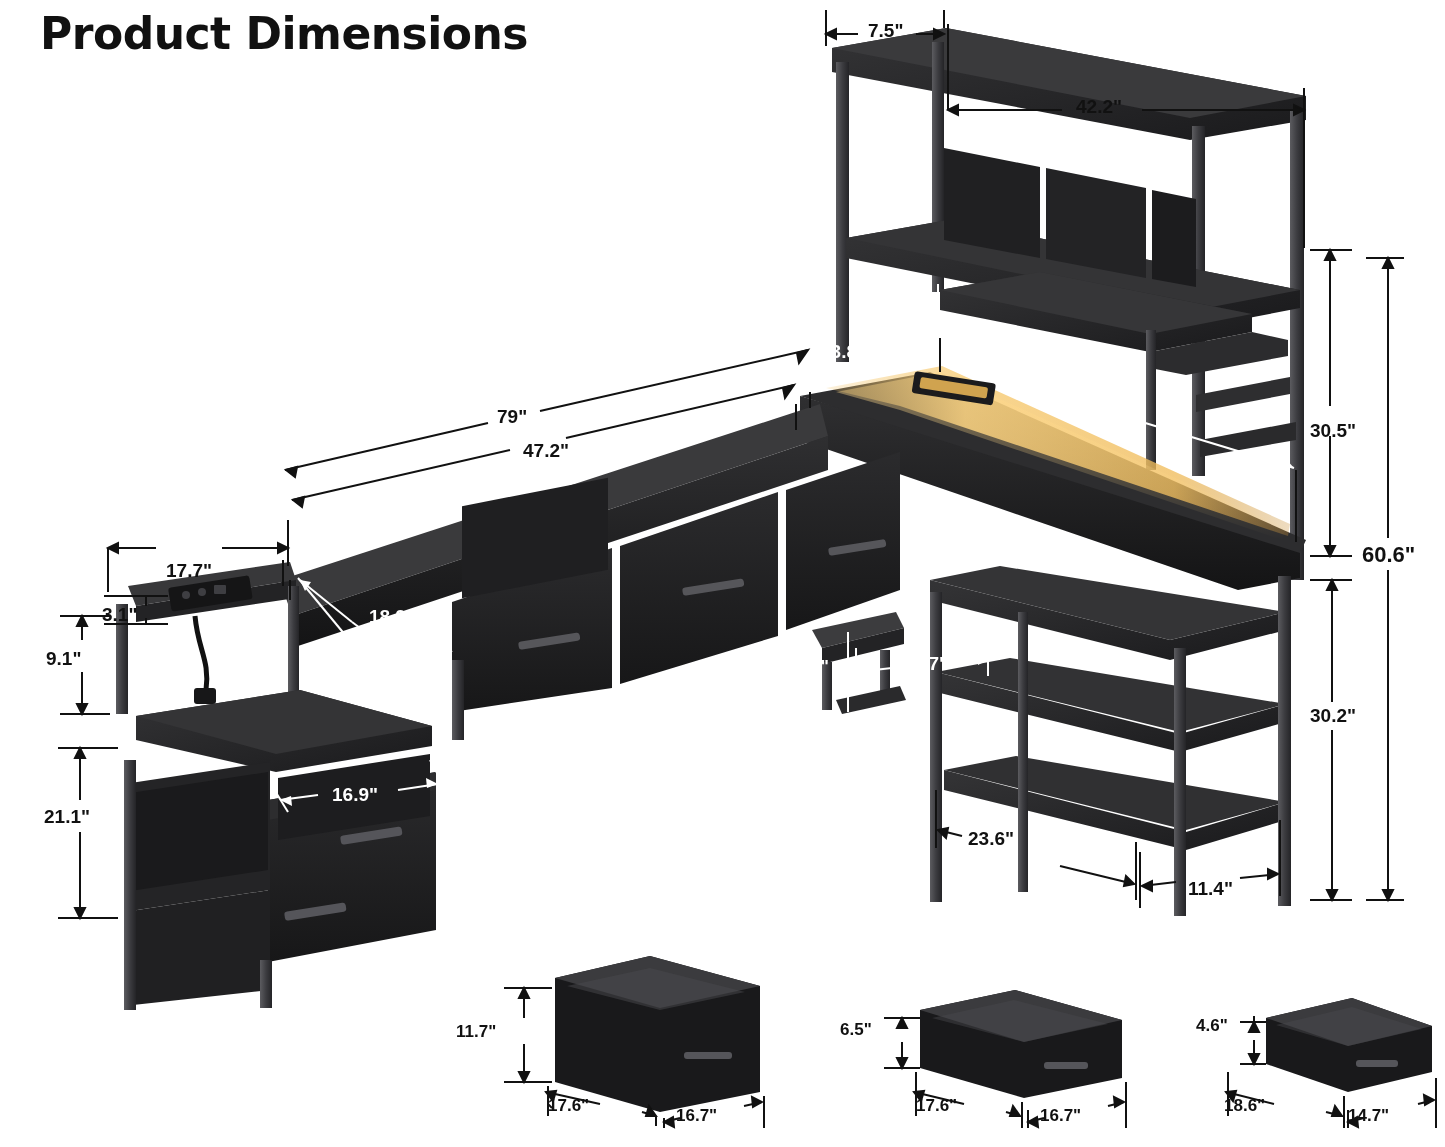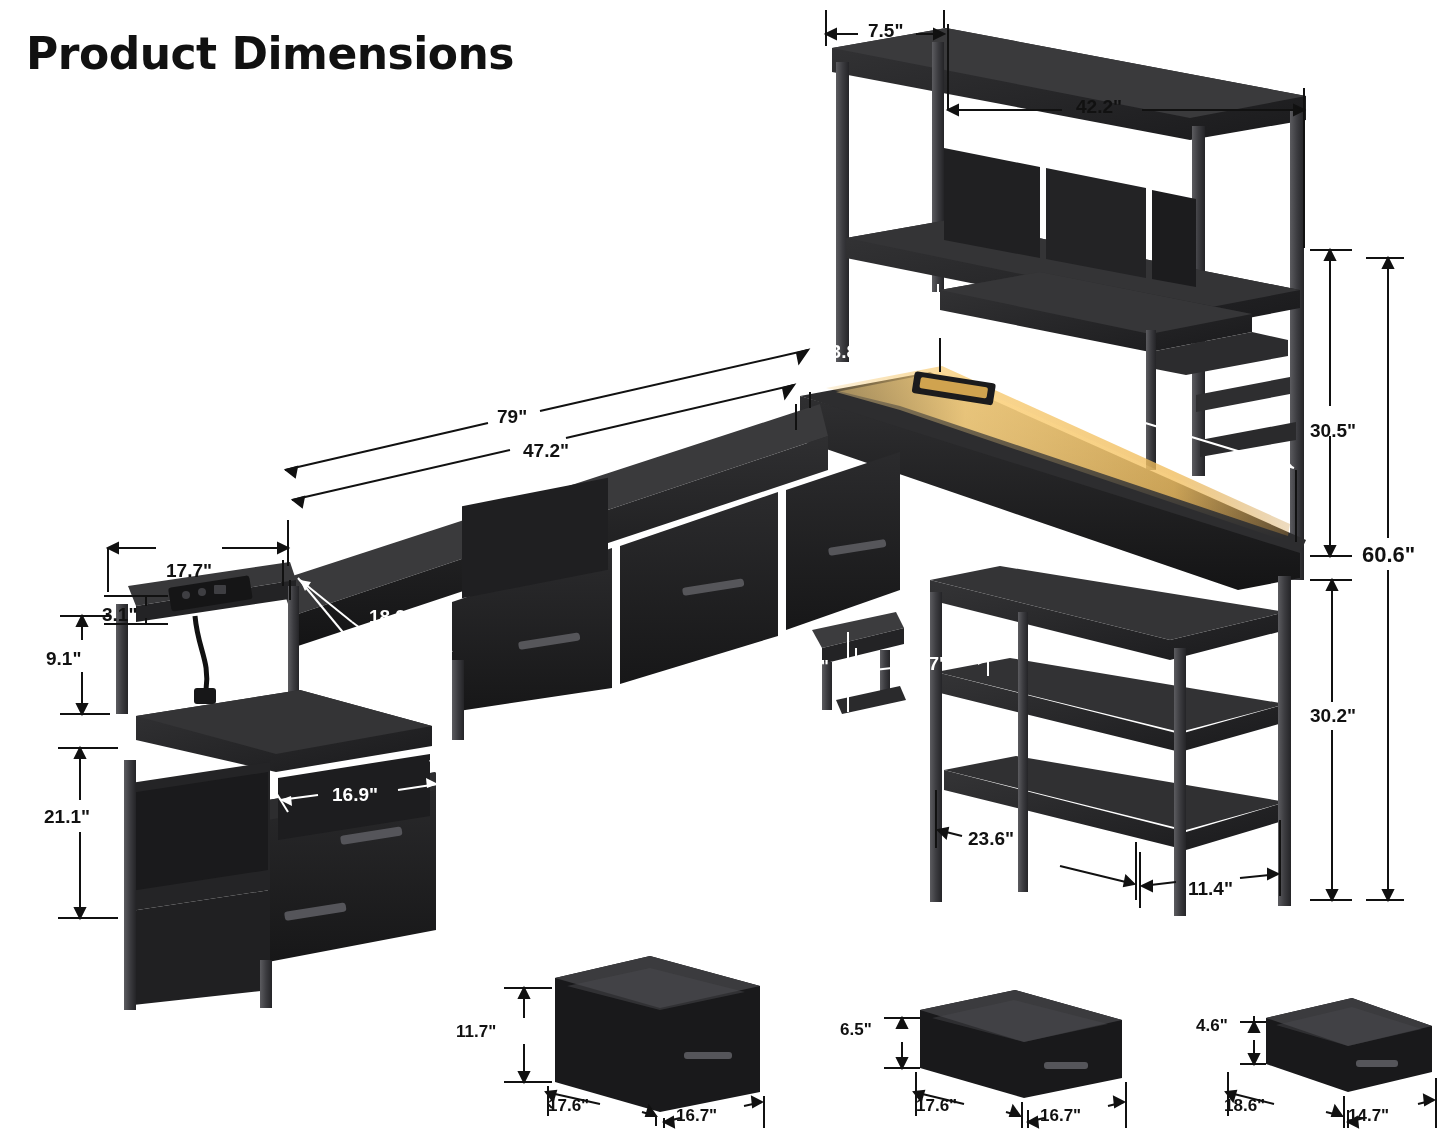--- a/index.html
+++ b/index.html
@@ -15,28 +15,27 @@
     overflow: hidden;
   }
   #stage {
     position: absolute;
     left: 0; top: 0;
     width: 1445px;
     height: 1147px;
   }
   .title {
     position: absolute;
-    left: 26px;
+    left: 40px;
     top: 8px;
     font-size: 44px;
     font-weight: bold;
     color: #111111;
     letter-spacing: -0.5px;
     font-family: "DejaVu Sans", sans-serif;
-    margin-top: 20px;
   }
   .dim {
     position: absolute;
     font-size: 19px;
     font-weight: bold;
     color: #111111;
     white-space: nowrap;
     font-family: "Liberation Sans", sans-serif;
   }
   .dim.white {

